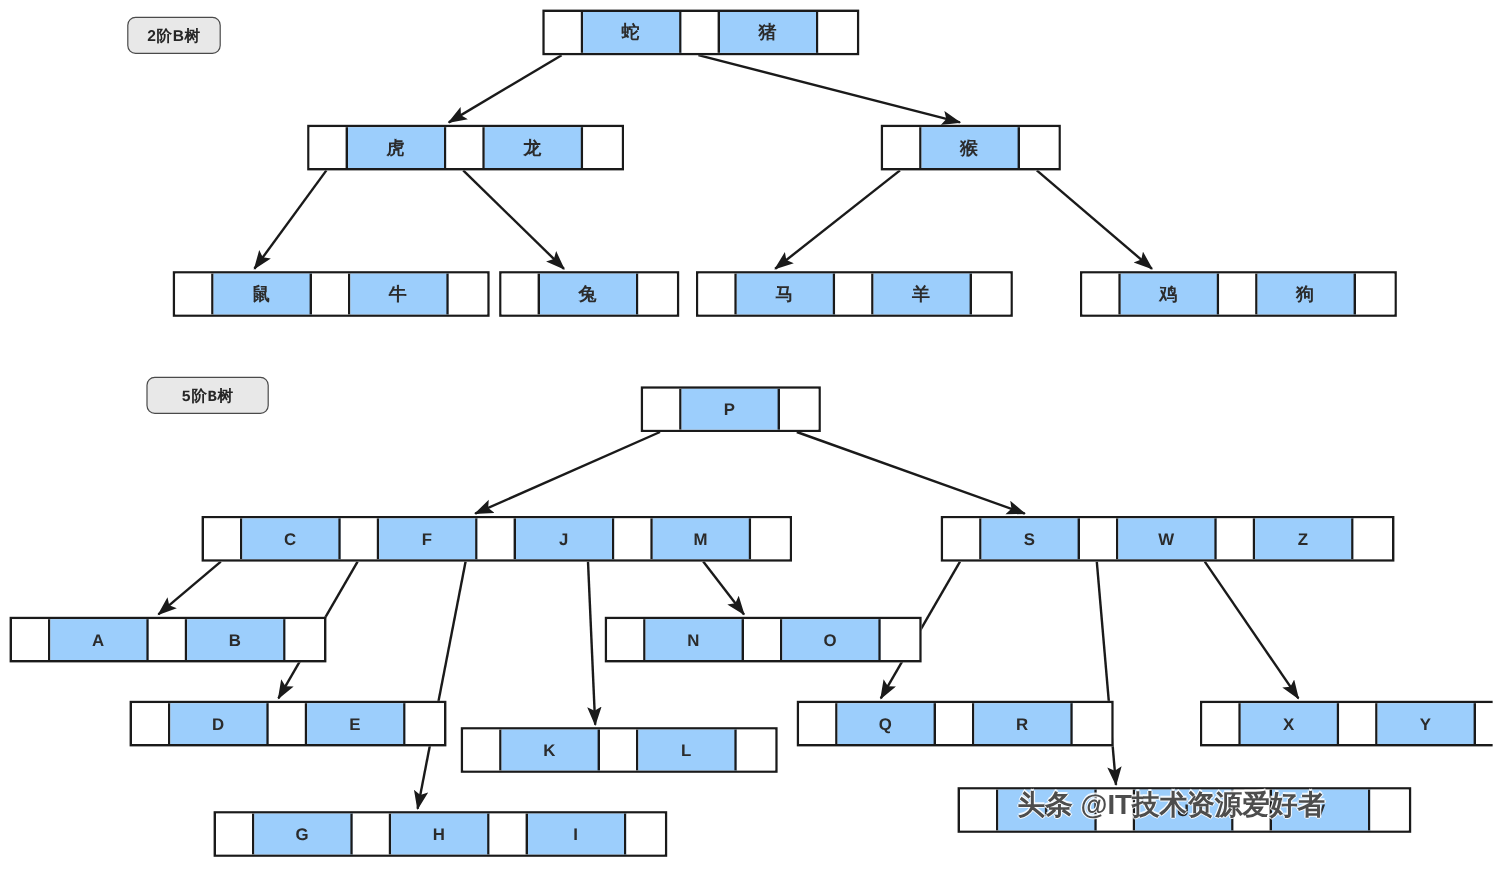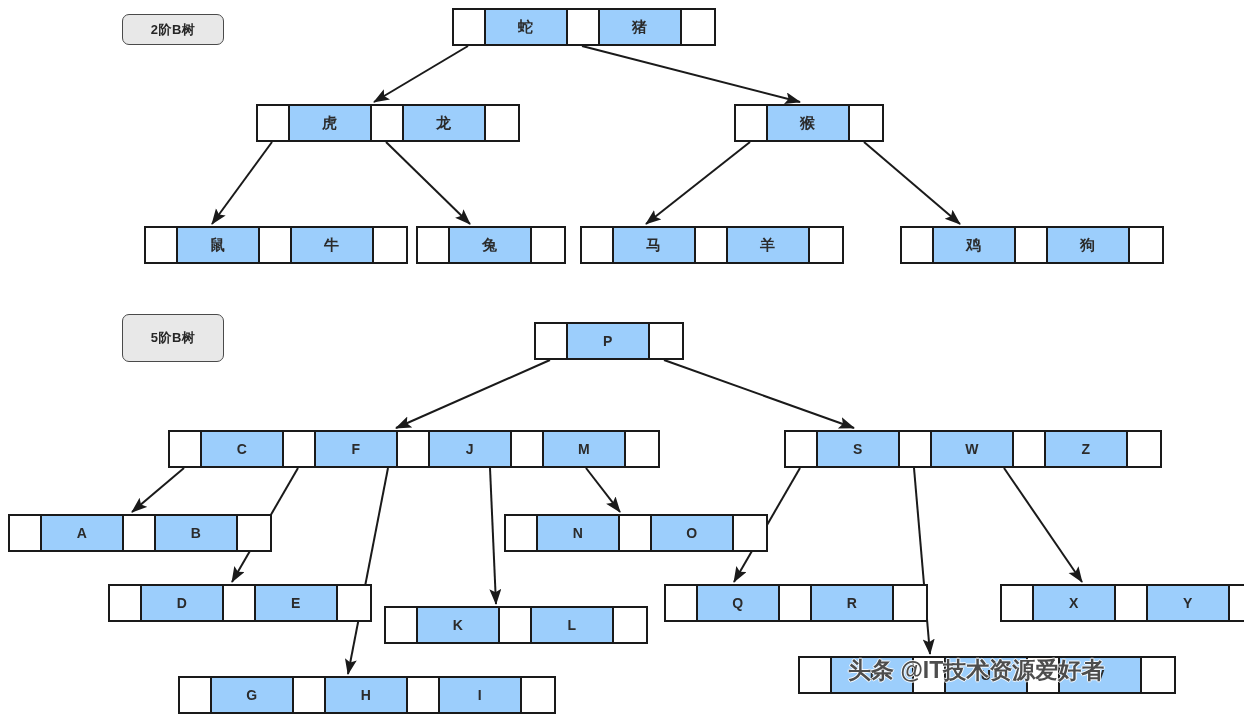--- a/index.html
+++ b/index.html
@@ -249,19 +249,19 @@
       <div class="node" style="left: 1000px; top: 584px;">
         <div class="cell ptr"></div>
         <div class="cell key">X</div>
         <div class="cell ptr"></div>
         <div class="cell key">Y</div>
         <div class="cell ptr"></div>
       </div>
     </div>
 
   <div id="labels-layer">
-      <div class="label-box" style="left: 122px; top: 14px; width: 102px; height: 31px;">2阶B树</div>
-      <div class="label-box" style="left: 122px; top: 314px; width: 102px; height: 48px;">5阶B树</div>
+      <div class="label-box" style="left: 106px; top: 14px; width: 78px; height: 31px;">2阶B树</div>
+      <div class="label-box" style="left: 122px; top: 314px; width: 102px; height: 31px; font-family: Liberation Mono, monospace;">5阶B树</div>
     </div>
 
   <div class="watermark" id="watermark" style="left: 848px; top: 655px;">头条 @IT技术资源爱好者</div>
 
 </div>
 
 </body></html>

